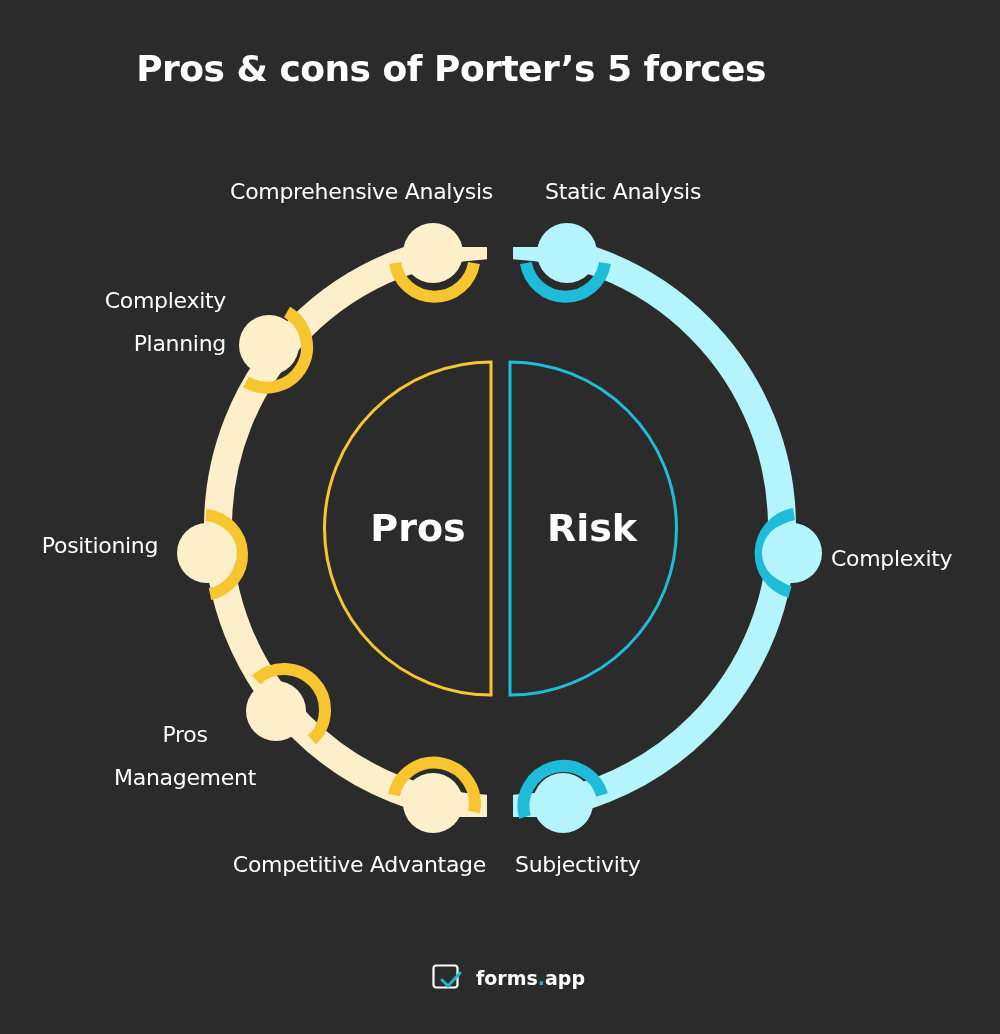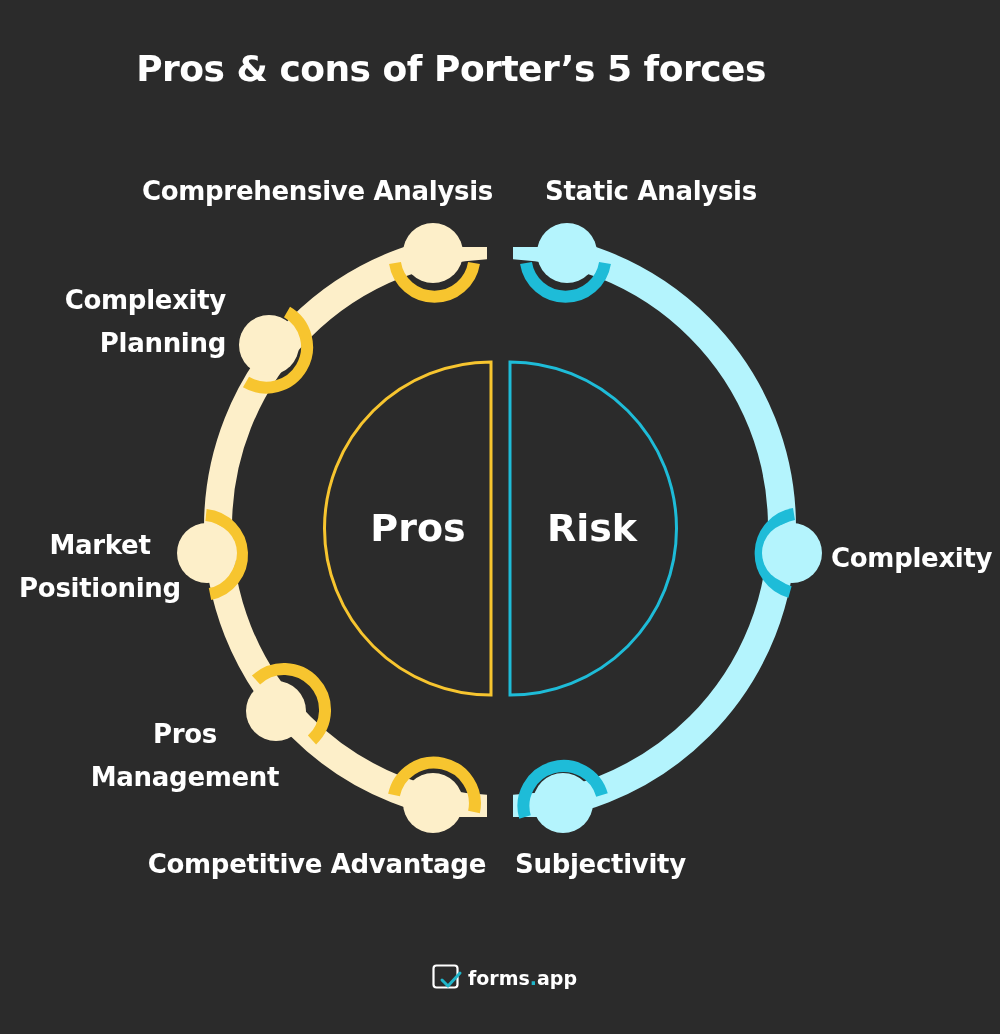--- a/index.html
+++ b/index.html
@@ -7,30 +7,30 @@
     width: 1000px; height: 1034px; background: #2b2b2b;
     position: relative; overflow: hidden;
     font-family: "DejaVu Sans", sans-serif; color: #ffffff;
   }
   .title {
     position: absolute; left: 0; top: 48px; width: 902px; text-align: center;
     font-size: 36px; font-weight: bold; letter-spacing: -0.5px;
   }
   svg.diagram { position: absolute; left: 0; top: 0; }
   .label {
-    position: absolute; font-size: 26px; font-weight: bold; line-height: 43px;
+    position: absolute; font-size: 22px; font-weight: normal; line-height: 43px;
     white-space: nowrap; letter-spacing: -0.3px;
   }
   .label.right { text-align: right; }
   .label.center { text-align: center; }
   .center-label {
     position: absolute; font-size: 38px; font-weight: bold; text-align: center;
   }
   .brand {
-    position: absolute; left: 432px; top: 964px; display: flex; align-items: center;  text-align: center;
+    position: absolute; left: 432px; top: 964px; display: flex; align-items: center; gap: 8px; text-align: center;
   }
   .brand-text { font-size: 19px; font-weight: bold; color: #ffffff; }
   .brand-text .dot { color: #1fb5c9; }
 </style>
 </head>
 <body>
 
 <div class="title">Pros &amp; cons of Porter’s 5 forces</div>
 
 <svg class="diagram" width="1000" height="1034" viewBox="0 0 1000 1034">
@@ -91,21 +91,20 @@
 
 <div class="center-label" style="left:358px; top:506px; width:120px;">Pros</div>
 <div class="center-label" style="left:532px; top:506px; width:120px;">Risk</div>
 
 <div class="label right" style="left:100px; top:170px; width:393px;">Comprehensive Analysis</div>
 <div class="label right" style="left:60px; top:279px; width:166px;">
   <div>Complexity</div>
   <div>Planning</div>
 </div>
 <div class="label center" style="left:10px; top:524px; width:180px;">
-  <div>Market</div>
   <div>Positioning</div>
 </div>
 <div class="label center" style="left:80px; top:713px; width:210px;">
   <div>Pros</div>
   <div>Management</div>
 </div>
 <div class="label right" style="left:100px; top:843px; width:386px;">Competitive Advantage</div>
 
 <div class="label" style="left:545px; top:170px;">Static Analysis</div>
 <div class="label" style="left:831px; top:537px;">Complexity</div>

